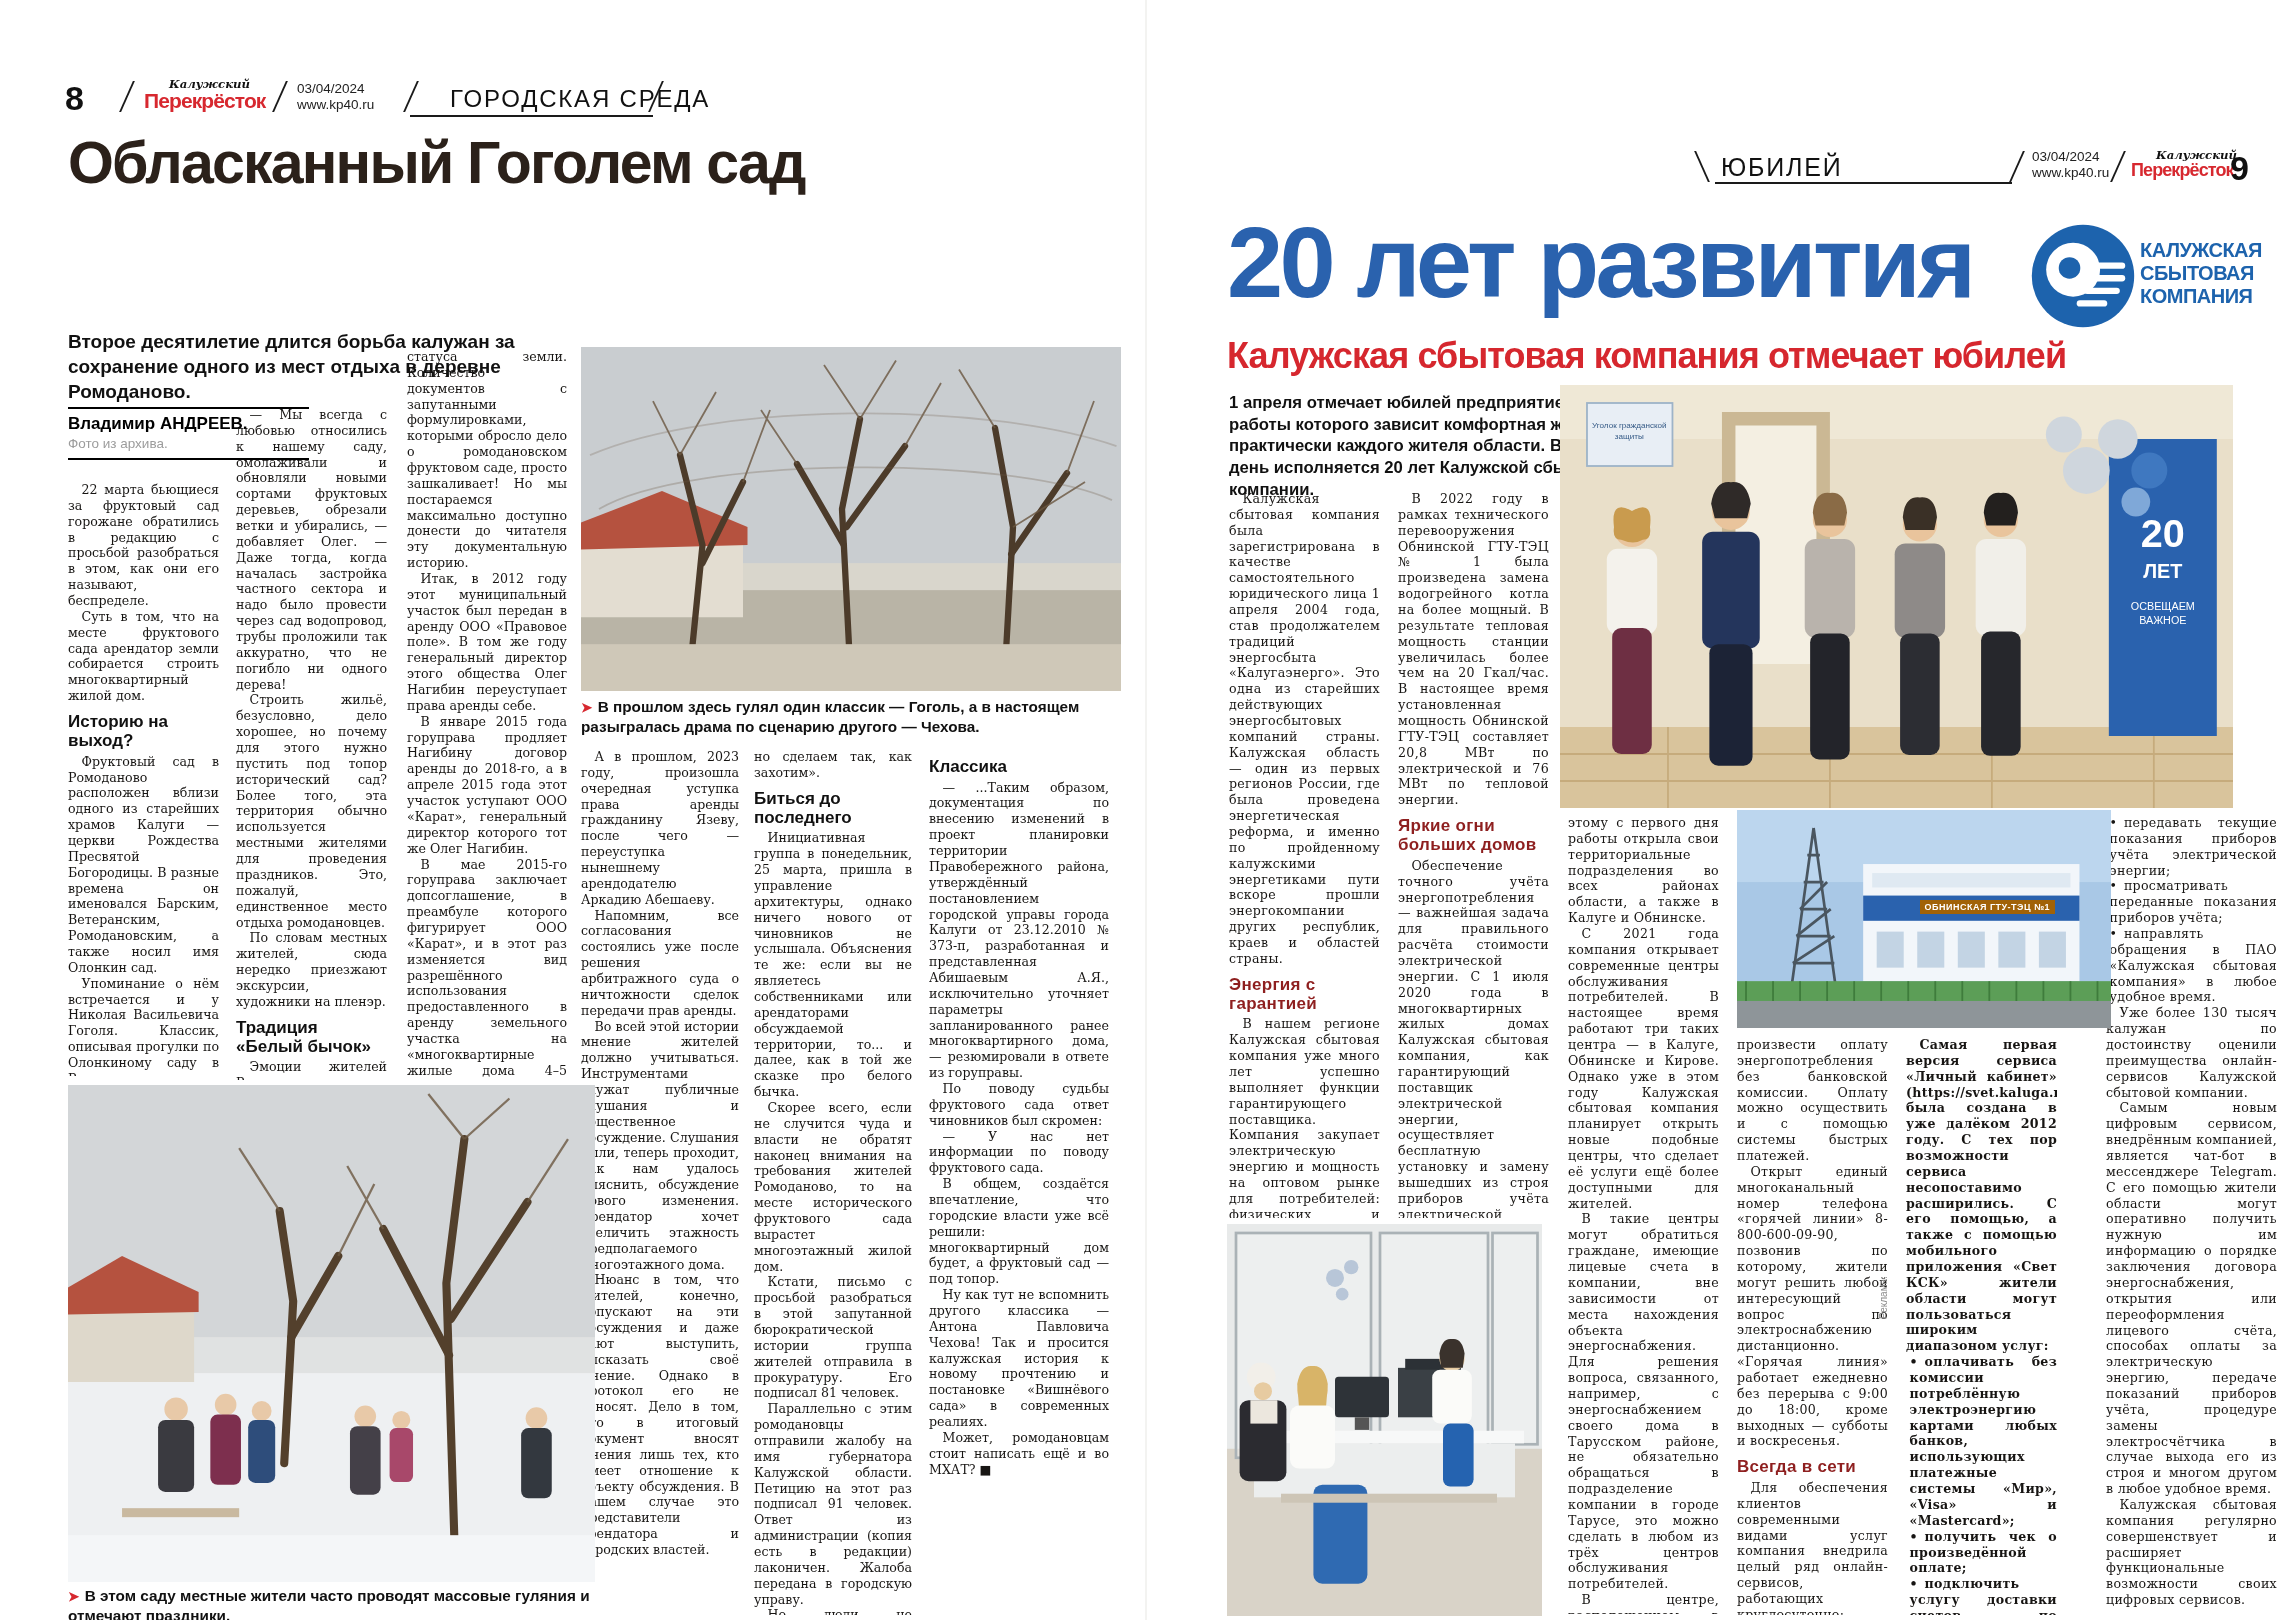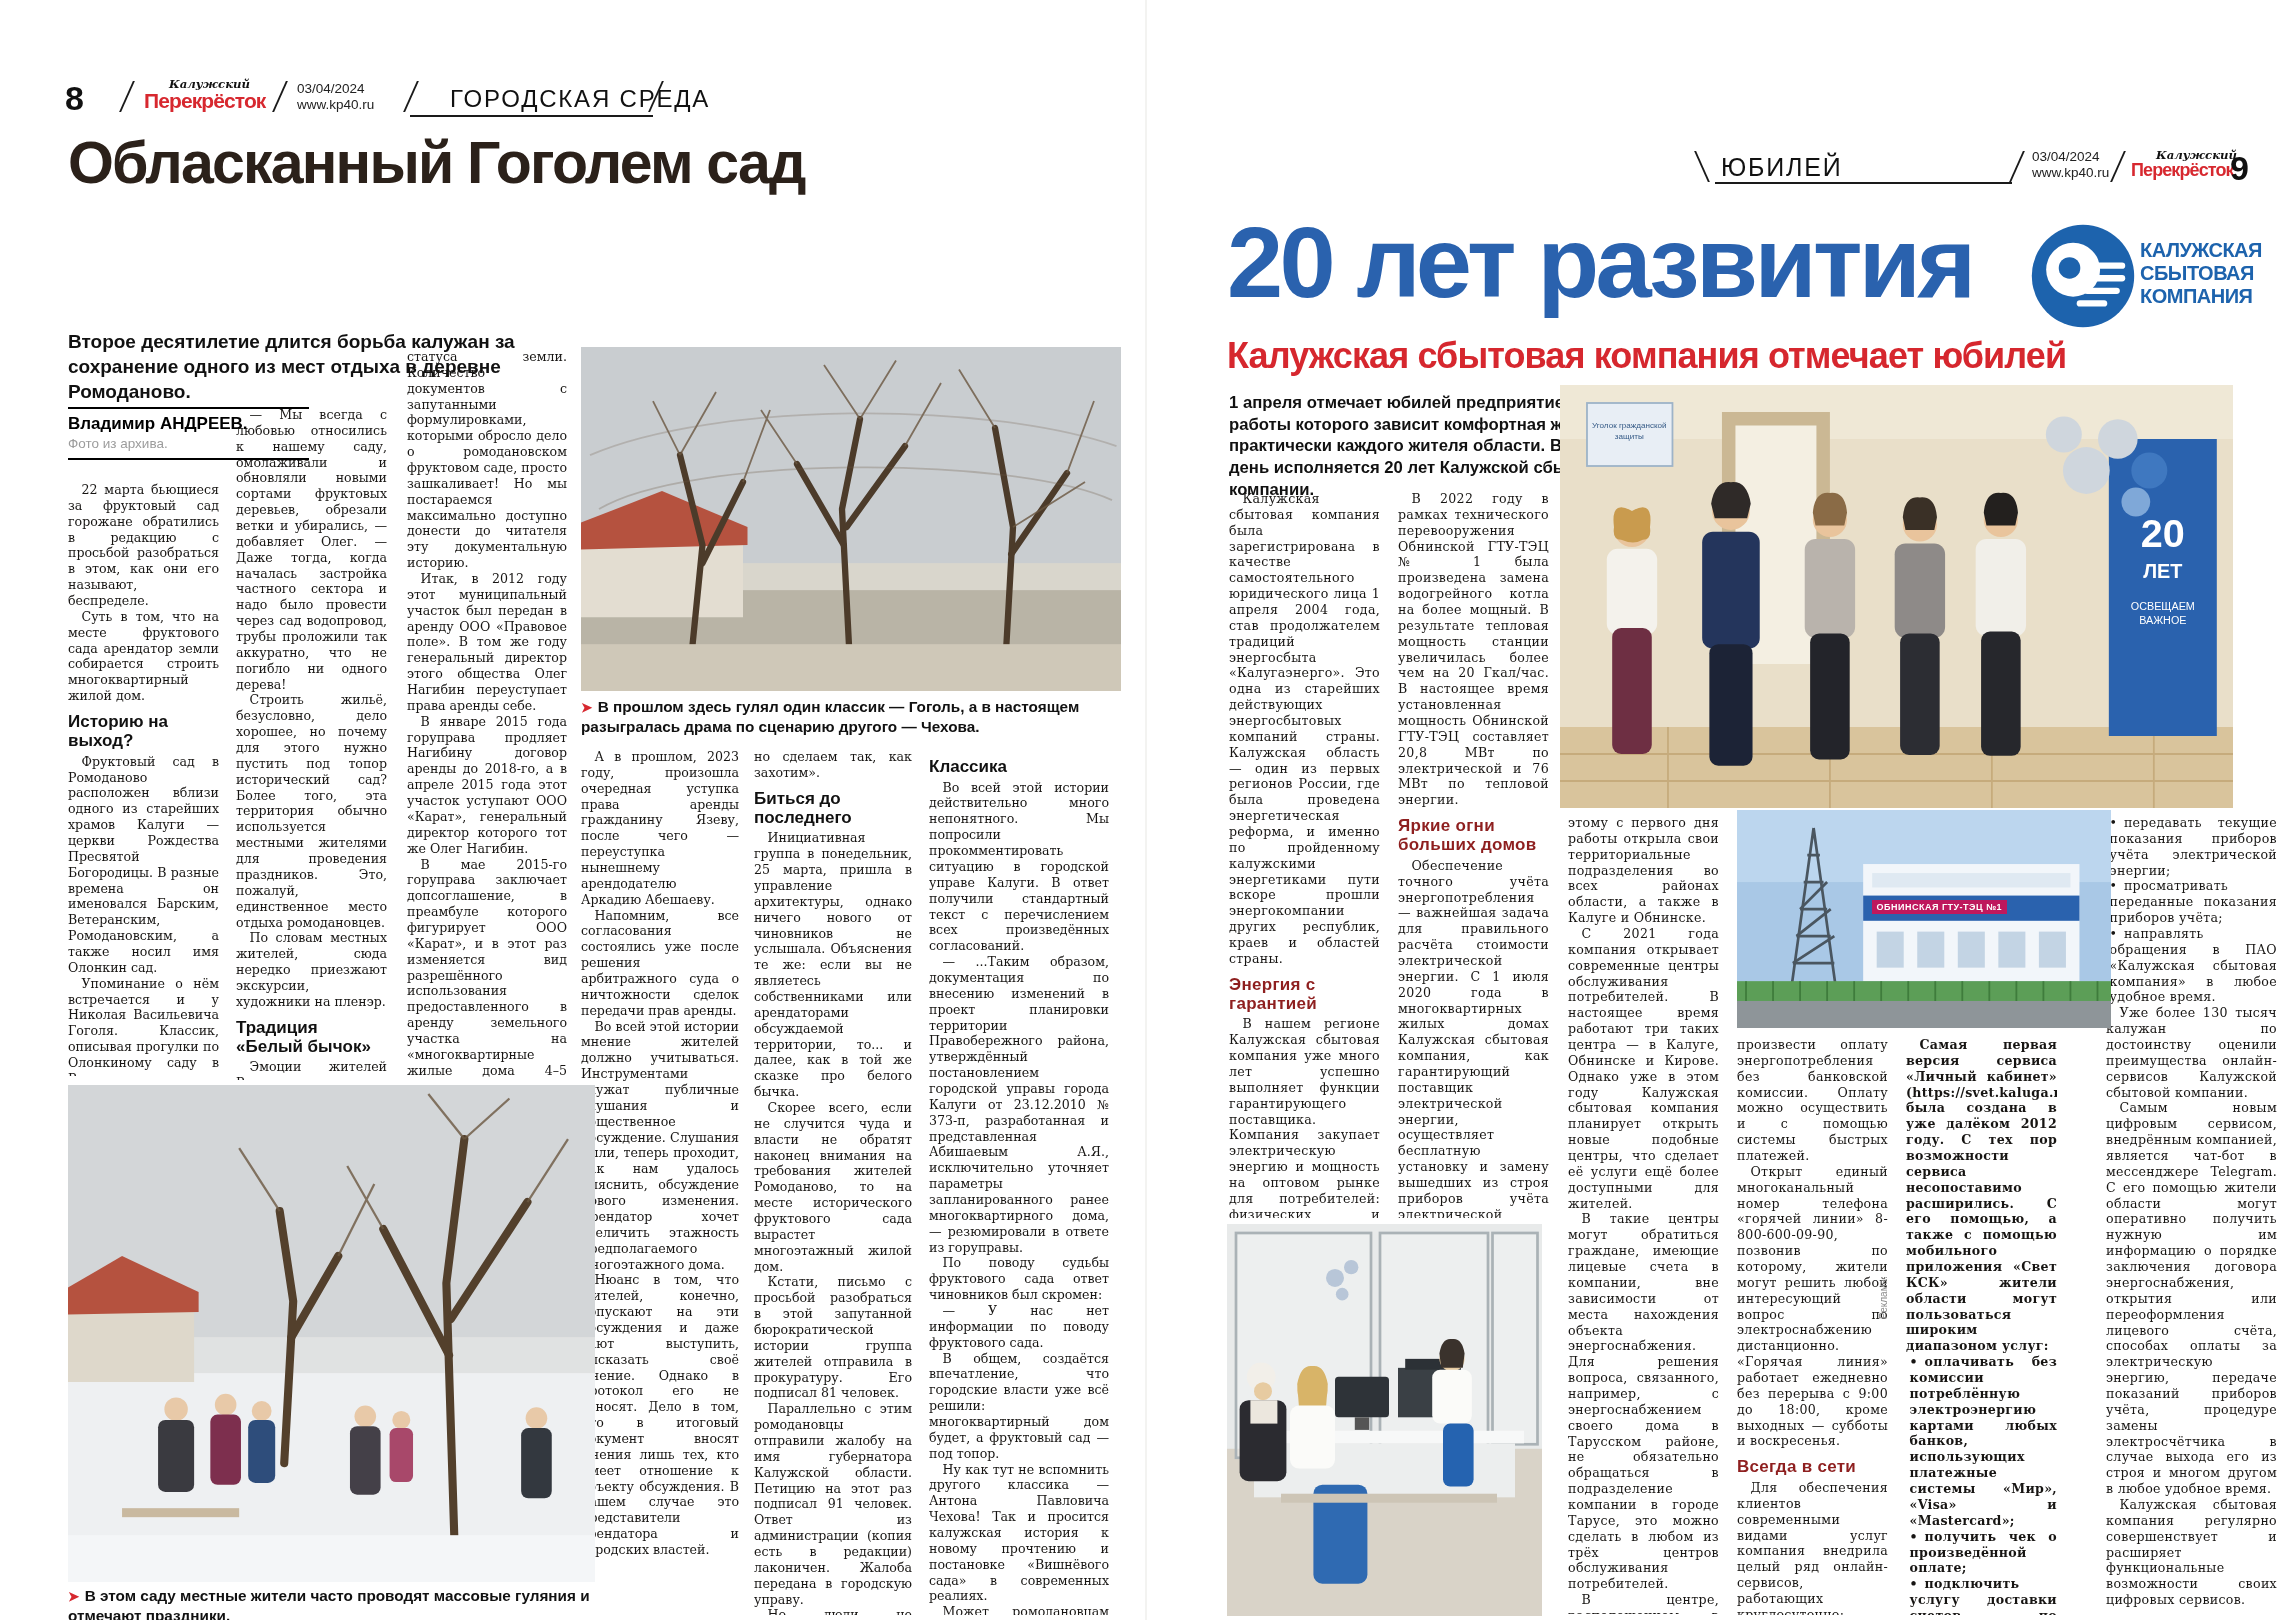--- a/index.html
+++ b/index.html
@@ -38,22 +38,22 @@
   
   .hl9{position:absolute;left:1227px;top:212px;width:801px;font:700 101px/1 "Liberation Sans",sans-serif;
        letter-spacing:-3.6px;color:#2a62ae;}
   .sub9{position:absolute;left:1227px;top:338px;width:1053px;font:700 36px/1 "Liberation Sans",sans-serif;
         letter-spacing:-0.9px;color:#d6272e;}
   .stand9{position:absolute;left:1229px;top:392px;width:392px;font:700 16.7px/1.3 "Liberation Sans",sans-serif;color:#111;}
   .ksk{position:absolute;left:2030px;top:223px;width:257px;height:126px;}
   .ksk .ksk-txt{position:absolute;left:110px;top:16px;font:700 20px/1.14 "Liberation Sans",sans-serif;color:#1d63ad;letter-spacing:-0.5px;}
   .admark{position:absolute;left:1878px;top:1319px;font:400 10px "Liberation Sans",sans-serif;color:#8a8a8a;
           transform:rotate(-90deg);transform-origin:left top;}
-  .plantlabel{position:absolute;font:700 9px "Liberation Sans",sans-serif;color:#fff;background:#be185d;
-              padding:1.8px 4.5px;letter-spacing:0.5px;}
+  .plantlabel{position:absolute;font:700 9px "Liberation Sans",sans-serif;color:#fff;background:#a16207;
+              padding:1.8px 4.5px;letter-spacing:0.5px;margin-left:48px;}
 </style>
 </head>
 <body>
 
 <div class="sheet">
   <div class="fold"></div>
 
   <div class="pgno" style="left:65px;top:79px;">8</div>
   <div class="slash" style="left:126px;top:81px;"></div>
   <div class="mast" style="left:144px;top:77px;">
@@ -109,21 +109,20 @@
       <p class="cont">но сделаем так, как захотим».</p>
       <div class="sub">Биться до последнего</div>
       <p>Инициативная группа в понедельник, 25 марта, пришла в управление архитектуры, однако ничего нового от чиновников не услышала. Объяснения те же: если вы не являетесь собственниками или арендаторами обсуждаемой территории, то... и далее, как в той же сказке про белого бычка.</p>
       <p>Скорее всего, если не случится чуда и власти не обратят наконец внимания на требования жителей Ромоданово, то на месте исторического фруктового сада вырастет многоэтажный жилой дом.</p>
       <p>Кстати, письмо с просьбой разобраться в этой запутанной бюрократической истории группа жителей отправила в прокуратуру. Его подписал 81 человек.</p>
       <p>Параллельно с этим ромодановцы отправили жалобу на имя губернатора Калужской области. Петицию на этот раз подписал 91 человек. Ответ из администрации (копия есть в редакции) лаконичен. Жалоба передана в городскую управу.</p>
       <p>Но люди не собираются опускать руки. Напряжение вокруг ситуации с фруктовым садом растёт. Жители Ромоданово готовы идти дальше и обращаться уже в федеральные органы власти.</p>
     </div>
   <div class="col" style="left:929px;top:749px;width:180px;height:866px;">
       <div class="sub">Классика</div>
-      <p>Во всей этой истории действительно много непонятного. Мы попросили прокомментировать ситуацию в городской управе Калуги. В ответ получили стандартный текст с перечислением всех произведённых согласований.</p>
       <p>— ...Таким образом, документация по внесению изменений в проект планировки территории Правобережного района, утверждённый постановлением городской управы города Калуги от 23.12.2010 № 373-п, разработанная и представленная Абишаевым А.Я., исключительно уточняет параметры запланированного ранее многоквартирного дома, — резюмировали в ответе из горуправы.</p>
       <p>По поводу судьбы фруктового сада ответ чиновников был скромен:</p>
       <p>— У нас нет информации по поводу фруктового сада.</p>
       <p>В общем, создаётся впечатление, что городские власти уже всё решили: многоквартирный дом будет, а фруктовый сад — под топор.</p>
       <p>Ну как тут не вспомнить другого классика — Антона Павловича Чехова! Так и просится калужская история к новому прочтению и постановке «Вишнёвого сада» в современных реалиях.</p>
       <p>Может, ромодановцам стоит написать ещё и во МХАТ? ■</p>
     </div>
 
   <div class="photo" style="left:581px;top:347px;width:540px;height:344px;">
     <svg viewBox="0 0 600 382" preserveAspectRatio="none">

